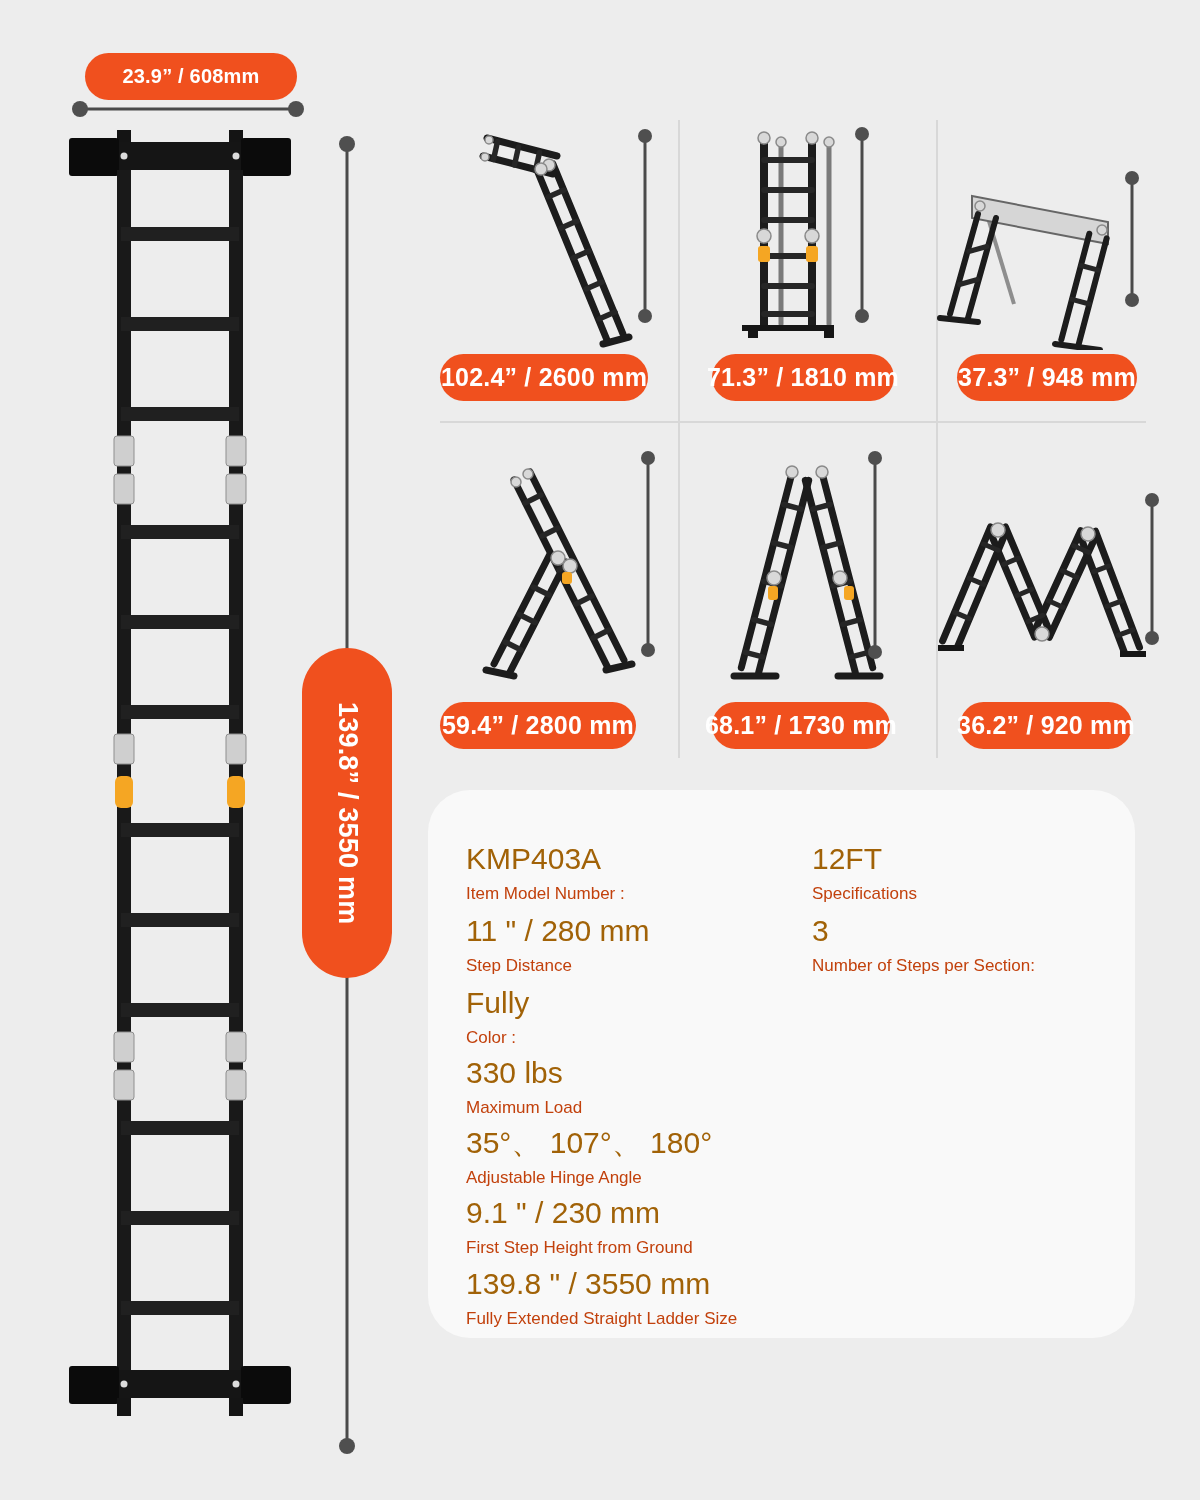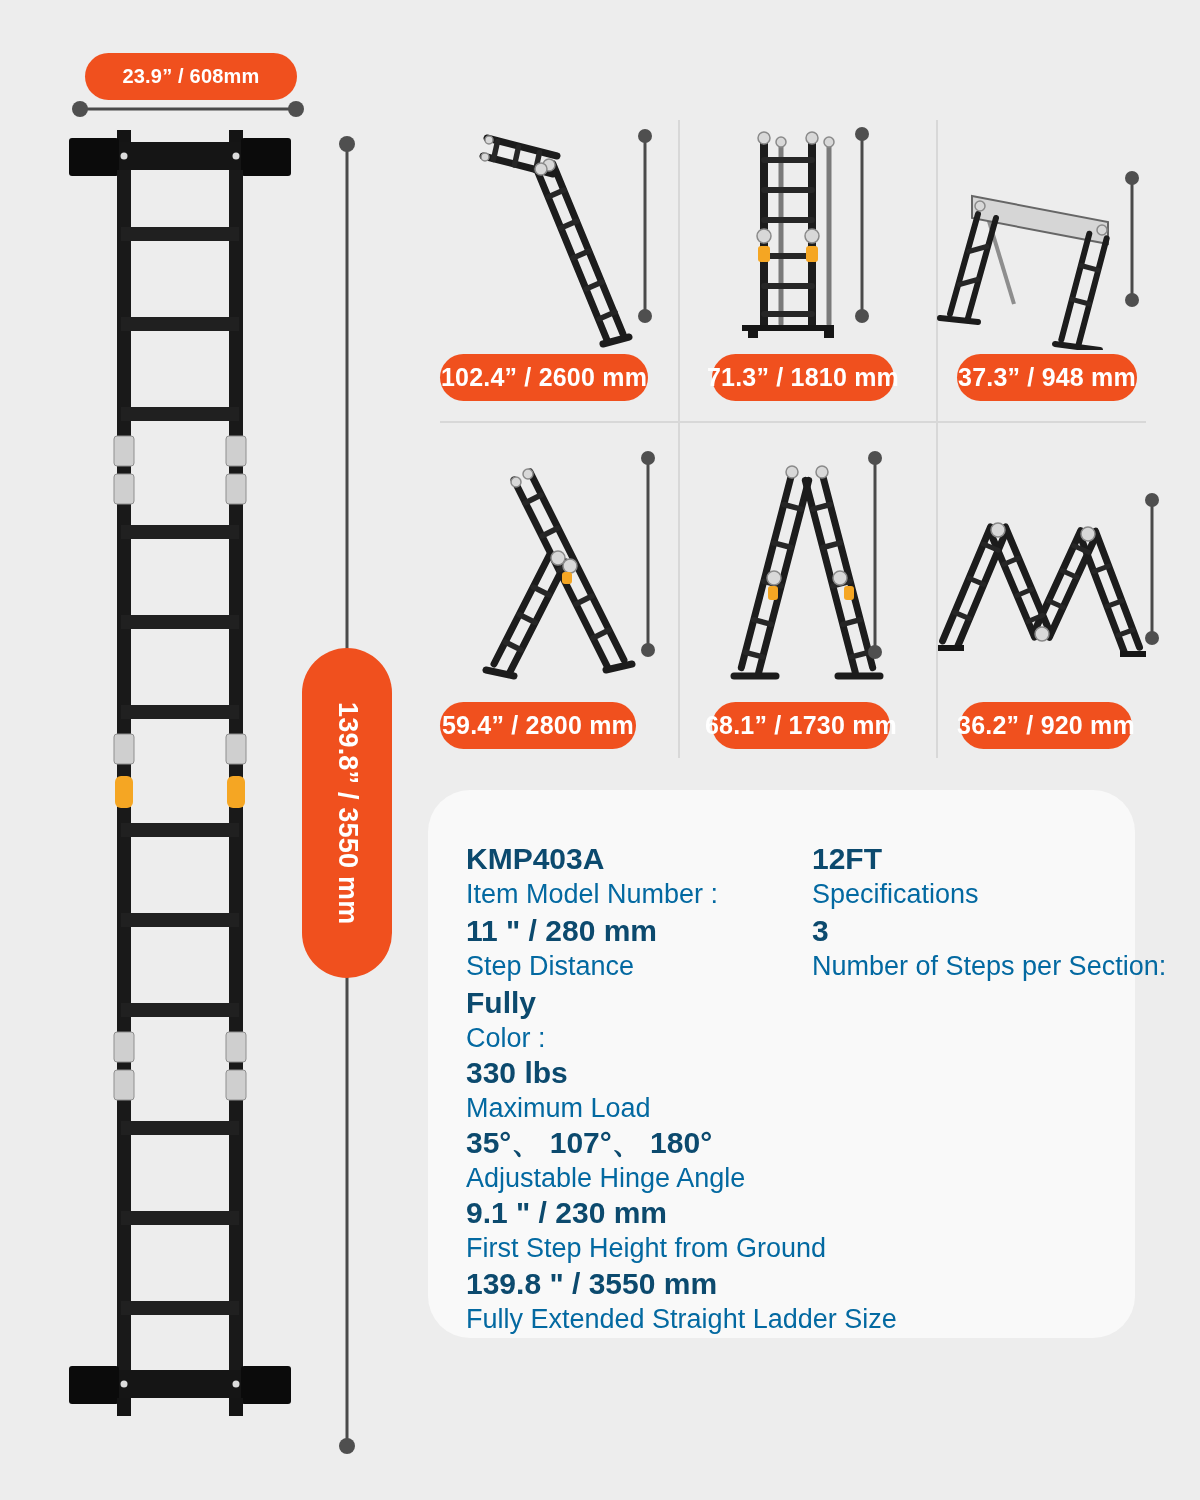--- a/index.html
+++ b/index.html
@@ -16,23 +16,23 @@
   .b3{left:957px;top:354px;width:180px;}
   .b4{left:440px;top:702px;width:196px;}
   .b5{left:712px;top:702px;width:178px;}
   .b6{left:960px;top:702px;width:172px;}
   .divider-v{position:absolute;width:2px;background:#d8d8d8;top:120px;height:638px;}
   .divider-h{position:absolute;height:2px;background:#d8d8d8;left:440px;top:421px;width:706px;}
   .abs{position:absolute;}
   .card{position:absolute;left:428px;top:790px;width:707px;height:548px;background:#f9f9f9;
         border-radius:42px;}
   .spec-item{position:absolute;}
-  .spec-value{font-size:30px;font-weight:700;color:#0c4a6e;line-height:34px;margin-bottom:4px;
+  .spec-value{font-size:30px;font-weight:400;color:#a16207;line-height:34px;margin-bottom:4px;
               white-space:nowrap;}
-  .spec-label{font-size:27px;color:#0369a1;line-height:28px;white-space:nowrap;}
+  .spec-label{font-size:17px;color:#c2410c;line-height:28px;white-space:nowrap;}
   .colL{left:38px;}  .colR{left:384px;}
   .r1{top:52px;} .r2{top:124px;} .r3{top:196px;} .r4{top:266px;} .r5{top:336px;}
   .r6{top:406px;} .r7{top:477px;}
 </style>
 </head>
 <body>
 
 <div class="canvas">
 
   <div class="pill top-pill">23.9” / 608mm</div>

